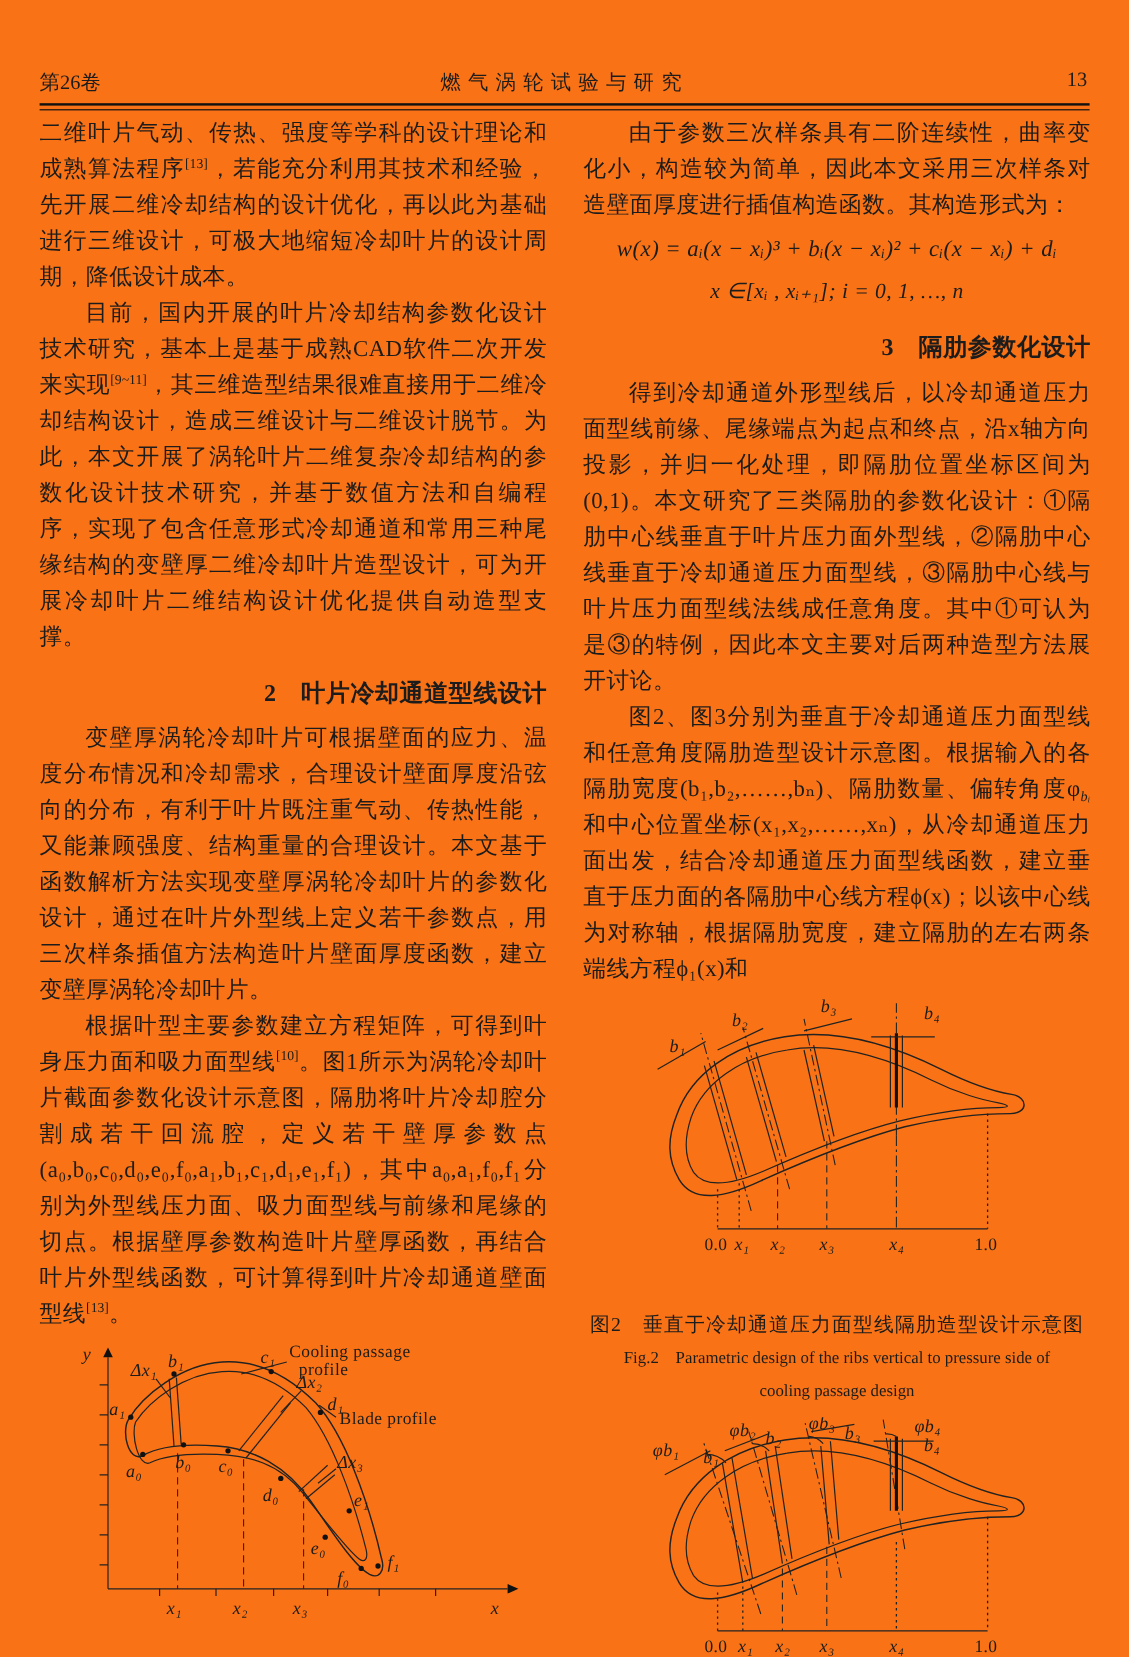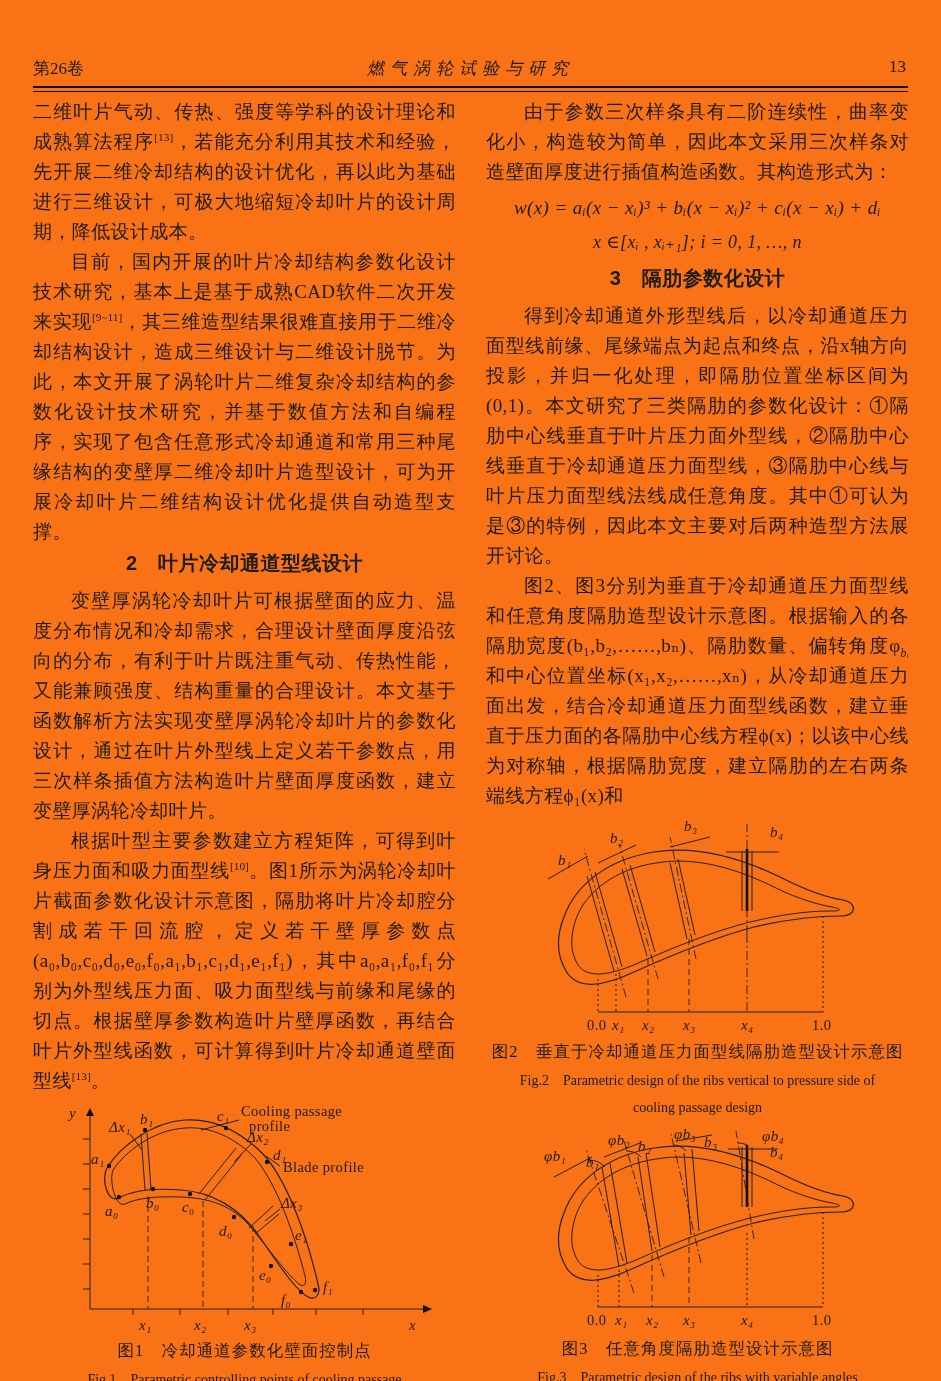--- a/index.html
+++ b/index.html
@@ -3,39 +3,39 @@
 <meta charset="utf-8">
 <style>
   html,body{margin:0;padding:0;background:#e8e8e8;}
   .page{
     position:relative;width:941px;height:1381px;background:#f97316;
     font-family:"Liberation Serif","DejaVu Serif",serif;color:#1c1c1c;
     overflow:hidden;
   }
   .header-row{position:absolute;left:33px;top:57px;width:875px;height:24px;font-size:17px;}
   .hdr-vol{position:absolute;left:0;top:0;}
-  .hdr-title{position:absolute;left:0;right:0;top:0;text-align:center;letter-spacing:6px;font-style:italic;}
+  .hdr-title{position:absolute;left:0;right:0;top:0;text-align:center;letter-spacing:6px;}
   .hdr-page{position:absolute;right:2px;top:0;text-align:center;}
   .hdr-rule{position:absolute;left:33px;top:86px;width:875px;height:3px;
     border-top:2.5px solid #111;border-bottom:1.5px solid #111;}
   .col{position:absolute;top:97px;width:423px;font-size:19px;line-height:30px;
     text-align:justify;letter-spacing:0.02em;}
   .col-left{left:33px;}
   .col-right{left:486px;}
   .para{margin:0;}
   .para.indent{text-indent:2em;}
   sup.ref{font-size:0.6em;vertical-align:super;line-height:0;letter-spacing:0;}
   sub.vsub{font-size:0.62em;vertical-align:sub;line-height:0;font-style:italic;}
-  .sec-heading{font-family:Liberation Sans, sans-serif;font-weight:bold;
-    font-size:20px;line-height:26px;margin:3px 0 10px 0;text-align:center;letter-spacing:0.5px;}
+  .sec-heading{font-family:Liberation Serif, serif;font-weight:bold;
+    font-size:20px;line-height:26px;margin:18px 0 10px 0;text-align:right;letter-spacing:0.5px;}
   .formula{font-style:italic;text-align:center;font-size:19px;line-height:34px;margin:4px 0 6px 0;}
-  .formula .f2{font-size:18px;}
+  .formula .f2{font-size:18px;font-family:Liberation Serif, serif;}
   .figure{margin-top:8px;}
   .fig-svg{display:block;}
-  .cap-zh{text-align:center;font-size:16.5px;line-height:30px;letter-spacing:1px;}
+  .cap-zh{text-align:center;font-size:16.5px;line-height:30px;letter-spacing:1px;margin-top:40px;}
   .cap-en{text-align:center;font-size:14px;line-height:27px;letter-spacing:0;}
   svg .ln{stroke:#222;stroke-width:1;fill:none;}
   svg .ln2{stroke:#222;stroke-width:1.2;fill:none;}
   svg .bold{stroke:#111;stroke-width:2.6;fill:none;}
   svg .dash{stroke:#222;stroke-width:0.9;fill:none;stroke-dasharray:6 4;}
   svg .dot{stroke:#222;stroke-width:1.1;fill:none;stroke-dasharray:2 3;}
   svg .dashdot{stroke:#222;stroke-width:0.9;fill:none;stroke-dasharray:9 3 2 3;}
   svg .pt{fill:#111;stroke:none;}
   svg text{font-family:"Liberation Serif","DejaVu Serif",serif;font-style:italic;
     font-size:15px;fill:#1c1c1c;}

